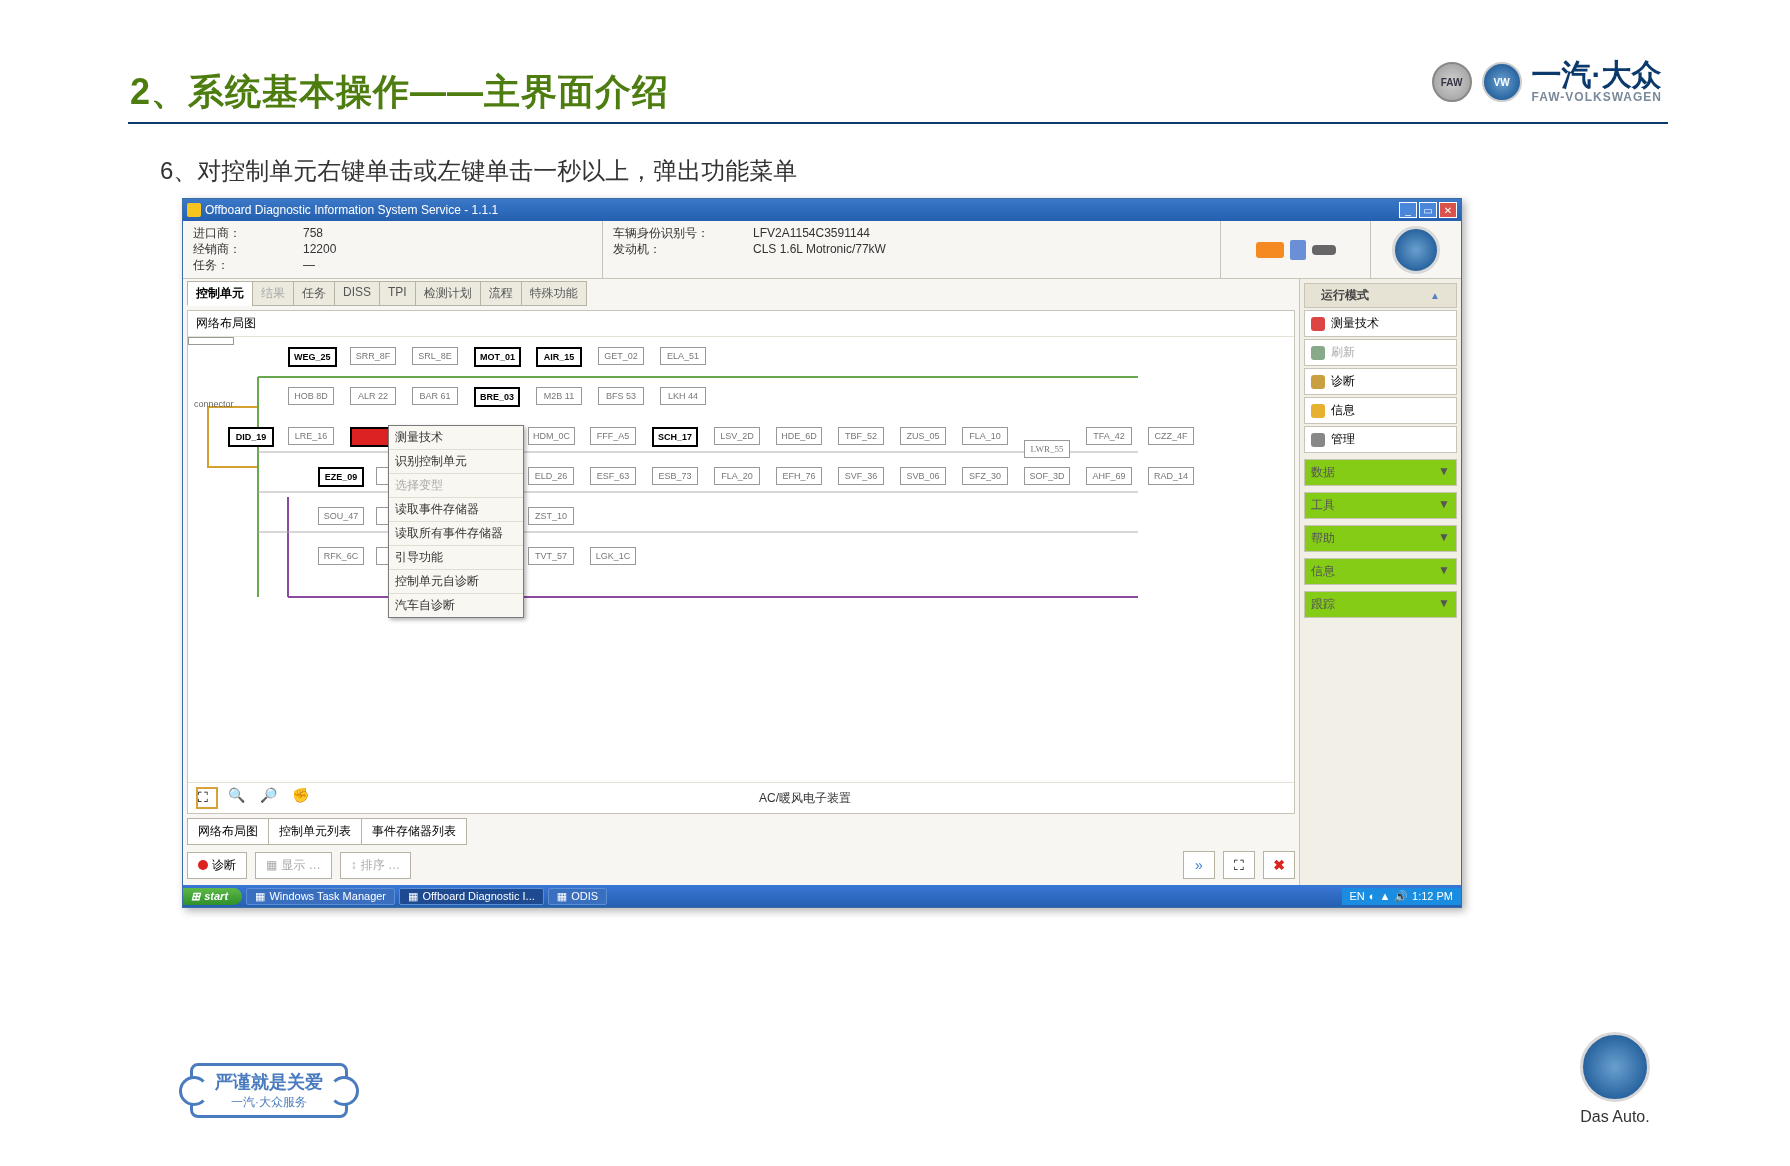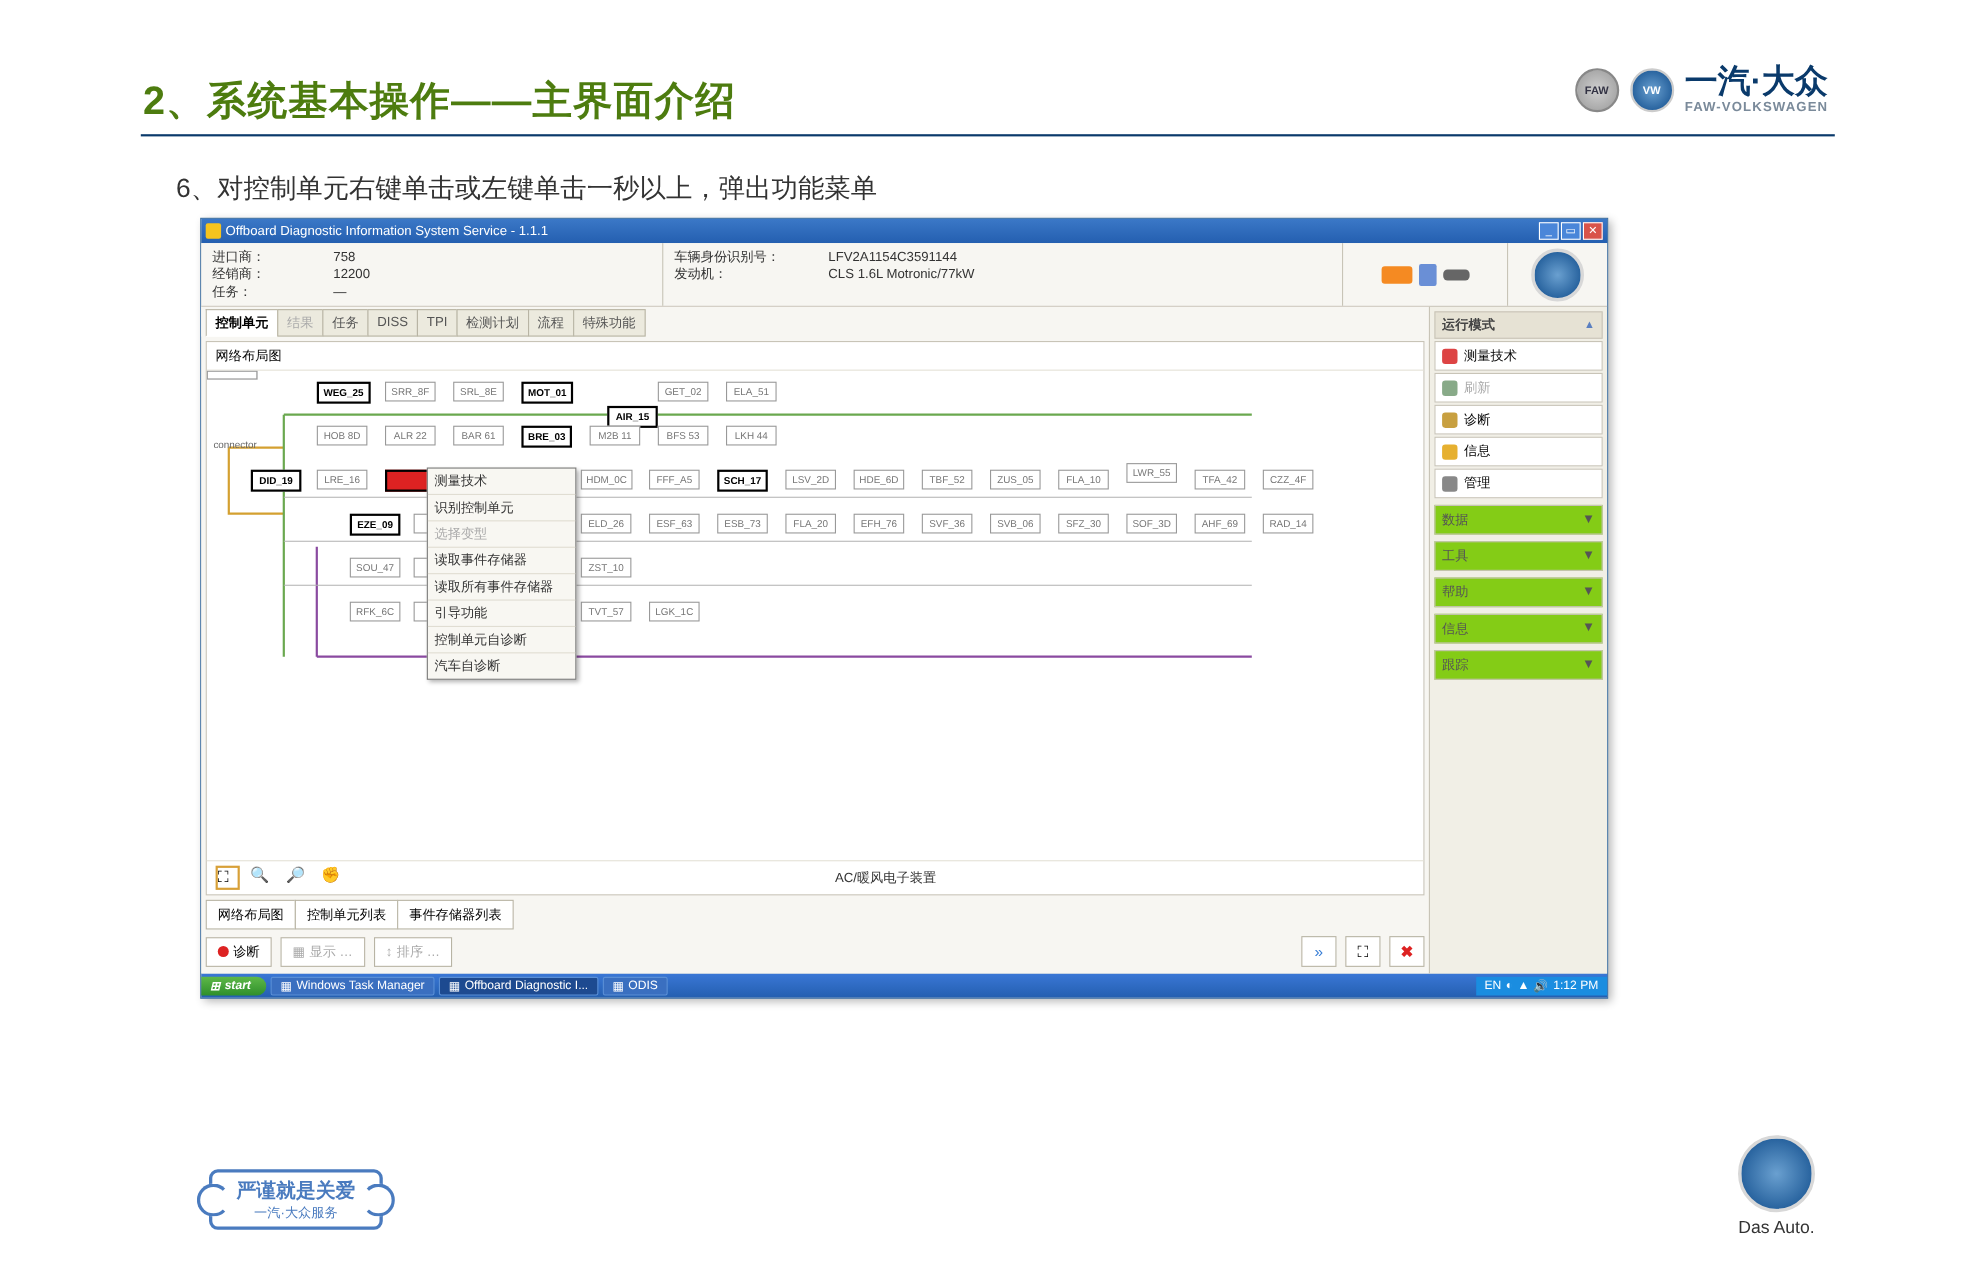--- a/index.html
+++ b/index.html
@@ -72,21 +72,21 @@
 
   .action-row { display:flex; padding:6px 4px; gap:8px; align-items:center;}
   .abtn { border:1px solid #b8b4a4; background:#fff; padding:4px 10px; font-size:12px; display:flex; align-items:center; gap:4px;}
   .abtn .dot{width:10px;height:10px;border-radius:50%;}
   .abtn.red .dot{background:#d22;}
   .abtn.disabled{color:#aaa;}
   .spacer{flex:1;}
   .sq-btn{width:32px;height:28px;border:1px solid #b8b4a4;background:#fff;display:flex;align-items:center;justify-content:center;font-size:14px;}
   .sq-btn.x{color:#d22;font-weight:bold;}
 
-  .side-group-hd { background:#e6e2d4; border:1px solid #c8c4b7; padding:3px 6px; font-size:12px; display:flex; align-items:center; justify-content:space-between; font-weight:bold; color:#444;}
+  .side-group-hd { background:#e6e2d4; border:1px solid #c8c4b7; padding:3px 16px; font-size:12px; display:flex; align-items:center; justify-content:space-between; font-weight:bold; color:#444;}
   .side-group-hd .chev{color:#5a7fc0;font-size:10px;}
   .side-btn { border:1px solid #c8c4b7; background:#fff; padding:4px 6px; font-size:12px; margin-top:2px; display:flex; align-items:center; gap:6px;}
   .side-btn.disabled{color:#aaa;}
   .sicon{width:14px;height:14px;border-radius:3px;}
   .i-meas{background:#d44;} .i-ref{background:#8a8;} .i-diag{background:#c8a040;} .i-info{background:#e6b030;} .i-mng{background:#888;}
   .side-simple { border:1px solid #c8c4b7; background:#84cc16; padding:4px 6px; font-size:12px; margin-top:6px; display:flex; justify-content:space-between; color:#555;}
 
   .taskbar { height:22px; background:linear-gradient(#3a77d6,#245fb0); display:flex; align-items:center; padding:0; font-size:11px; color:#fff;}
   .start-btn { background:linear-gradient(#5eb848,#2f8f2b); padding:2px 14px 2px 8px; border-radius:0 10px 10px 0; font-weight:bold; font-style:italic; display:flex; align-items:center; gap:4px;}
   .task-item { background:#3a6fc0; border:1px solid #5a8fd6; margin-left:4px; padding:1px 8px; display:flex; align-items:center; gap:4px; border-radius:2px;}
@@ -211,42 +211,42 @@
               <div class="ctx-item">读取事件存储器</div>
               <div class="ctx-item">读取所有事件存储器</div>
               <div class="ctx-item">引导功能</div>
               <div class="ctx-item">控制单元自诊断</div>
               <div class="ctx-item">汽车自诊断</div>
             </div>
         <div class="node bold" style="top: 10px; left: 100px;">WEG_25</div>
             <div class="node" style="top: 10px; left: 162px;">SRR_8F</div>
             <div class="node" style="top: 10px; left: 224px;">SRL_8E</div>
             <div class="node bold" style="top: 10px; left: 286px;">MOT_01</div>
-            <div class="node bold" style="top: 10px; left: 364px; margin-top: 22px;">AIR_15</div>
+            <div class="node bold" style="top: 10px; left: 348px;">AIR_15</div>
             <div class="node" style="top: 10px; left: 410px;">GET_02</div>
             <div class="node" style="top: 10px; left: 472px;">ELA_51</div>
             <div class="node" style="top: 50px; left: 100px;">HOB 8D</div>
             <div class="node" style="top: 50px; left: 162px;">ALR 22</div>
             <div class="node" style="top: 50px; left: 224px;">BAR 61</div>
             <div class="node bold" style="top: 50px; left: 286px;">BRE_03</div>
             <div class="node" style="top: 50px; left: 348px;">M2B 11</div>
             <div class="node" style="top: 50px; left: 410px;">BFS 53</div>
             <div class="node" style="top: 50px; left: 472px;">LKH 44</div>
             <div class="node bold" style="top: 90px; left: 40px;">DID_19</div>
             <div class="node" style="top: 90px; left: 100px;">LRE_16</div>
             <div class="node red" style="top: 90px; left: 162px;">&nbsp;&nbsp;&nbsp;&nbsp;</div>
             <div class="node" style="top: 90px; left: 340px;">HDM_0C</div>
             <div class="node" style="top: 90px; left: 402px;">FFF_A5</div>
             <div class="node bold" style="top: 90px; left: 464px;">SCH_17</div>
             <div class="node" style="top: 90px; left: 526px;">LSV_2D</div>
             <div class="node" style="top: 90px; left: 588px;">HDE_6D</div>
             <div class="node" style="top: 90px; left: 650px;">TBF_52</div>
             <div class="node" style="top: 90px; left: 712px;">ZUS_05</div>
             <div class="node" style="top: 90px; left: 774px;">FLA_10</div>
-            <div class="node" style="top: 84px; left: 836px;">LWR_55</div>
+            <div class="node" style="top: 103px; left: 836px; font-family: Liberation Serif, serif;">LWR_55</div>
             <div class="node" style="top: 90px; left: 898px;">TFA_42</div>
             <div class="node" style="top: 90px; left: 960px;">CZZ_4F</div>
             <div class="node bold" style="top: 130px; left: 130px;">EZE_09</div>
             <div class="node" style="top: 130px; left: 188px;">ZKS</div>
             <div class="node" style="top: 130px; left: 340px;">ELD_26</div>
             <div class="node" style="top: 130px; left: 402px;">ESF_63</div>
             <div class="node" style="top: 130px; left: 464px;">ESB_73</div>
             <div class="node" style="top: 130px; left: 526px;">FLA_20</div>
             <div class="node" style="top: 130px; left: 588px;">EFH_76</div>
             <div class="node" style="top: 130px; left: 650px;">SVF_36</div>

